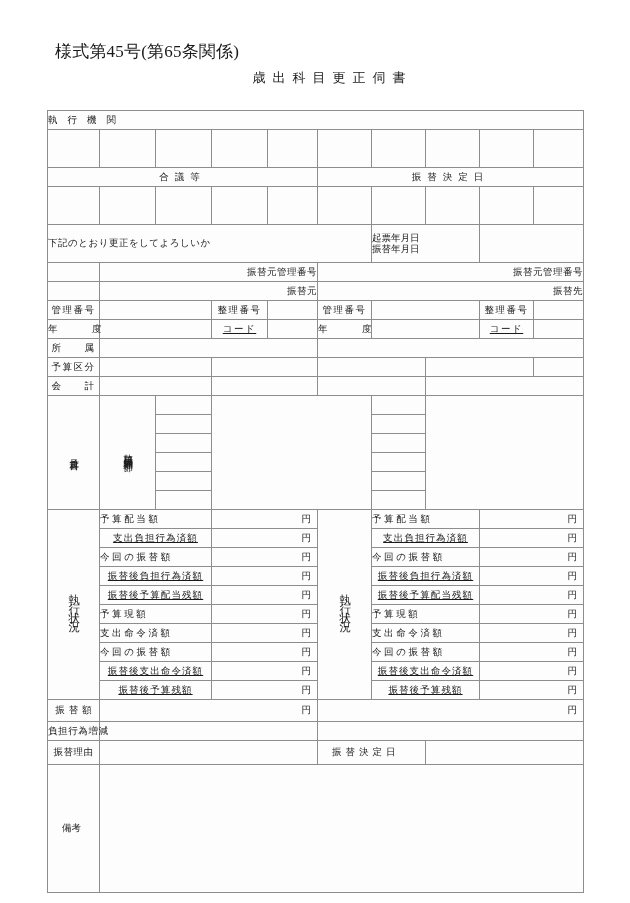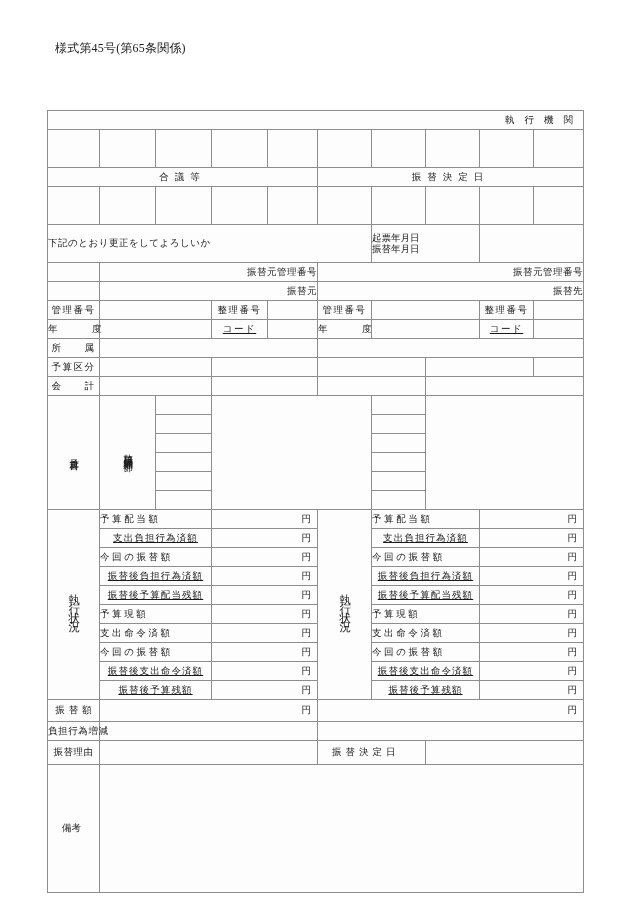--- a/index.html
+++ b/index.html
@@ -21,21 +21,21 @@
     width: 630px;
     height: 903px;
     box-sizing: border-box;
   }
 
   
   .form-no {
     position: absolute;
     left: 55px;
     top: 40px;
-    font-size: 12px;
+    font-size: 17px;
     letter-spacing: 0.2px;
     white-space: nowrap;
   }
   .doc-title {
     position: absolute;
     left: 0;
     right: 0;
     top: 69px;
     text-align: center;
     font-size: 13px;
@@ -132,21 +132,21 @@
     white-space: nowrap;
     margin-left: 44px;
   }
   .rowlabel-tiny {
     text-align: center;
     font-size: 7.4px;
     letter-spacing: 0.6px;
     white-space: nowrap;
   }
   .hdr-center {
-    text-align: right;
+    text-align: left;
     font-size: 10.5px;
     letter-spacing: 10px;
     padding-left: 10px;
     white-space: nowrap;
   }
   .hdr-center-sm {
     text-align: center;
     font-size: 10px;
     letter-spacing: 6px;
     padding-left: 6px;
@@ -178,20 +178,21 @@
     vertical-align: middle;
     margin-top: 29px;
   }
 </style>
 </head>
 <body>
 
 <div class="page">
 
   <div class="form-no">様式第45号(第65条関係)</div>
+  <div class="doc-title">歳出科目更正伺書</div>
 
   <div class="frame">
     <table class="grid">
       <colgroup>
         <col style="width:52px">
         <col style="width:56px">
         <col style="width:56px">
         <col style="width:56px">
         <col style="width:50px">
         <col style="width:54px">

